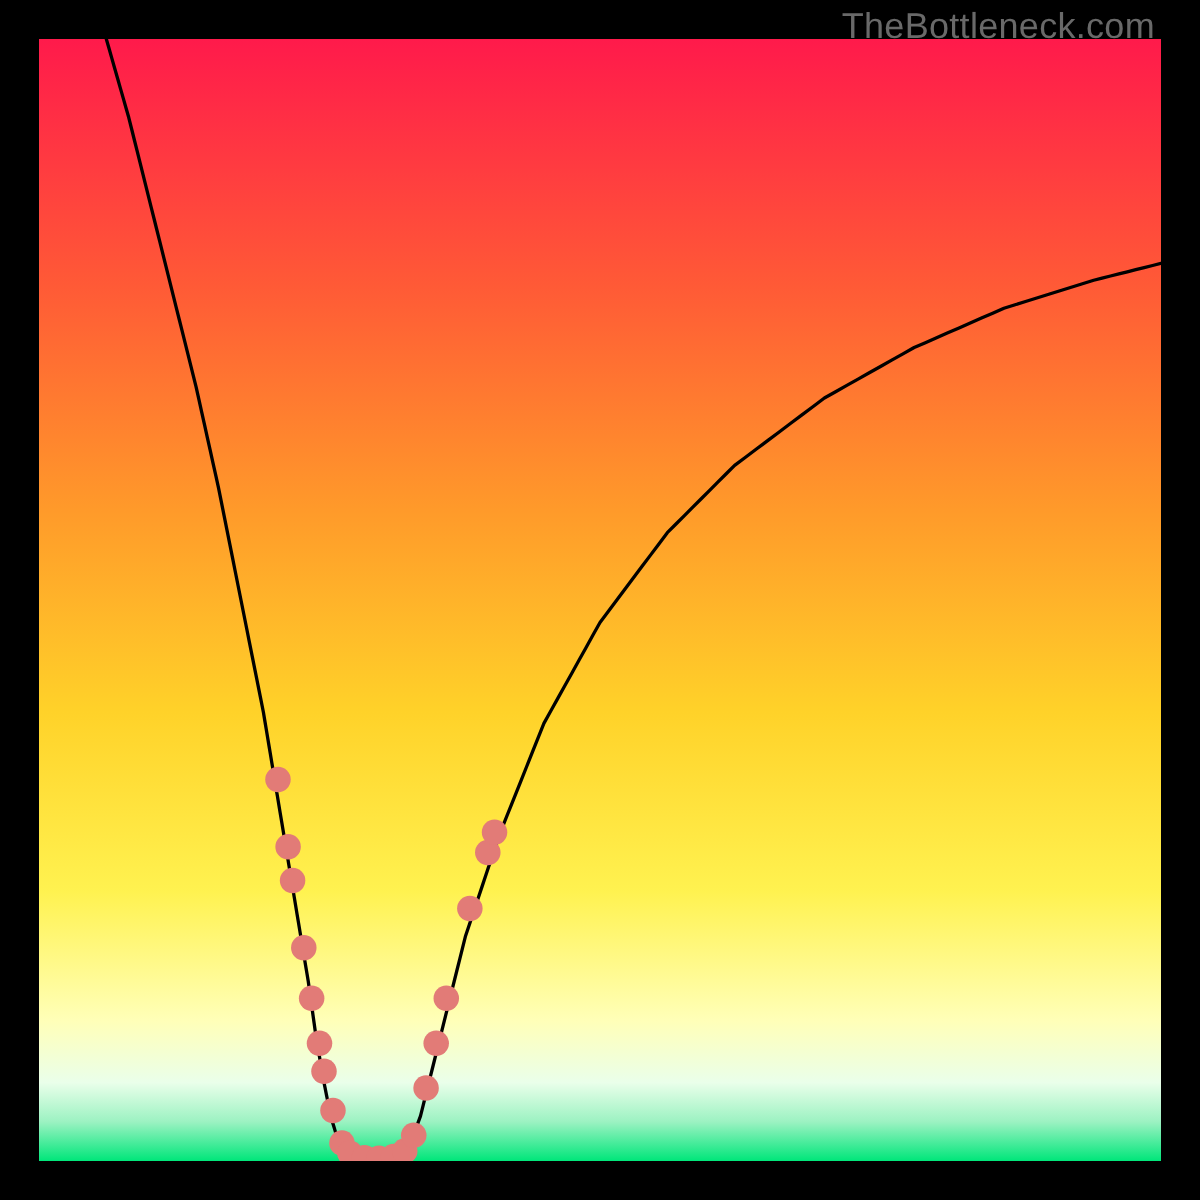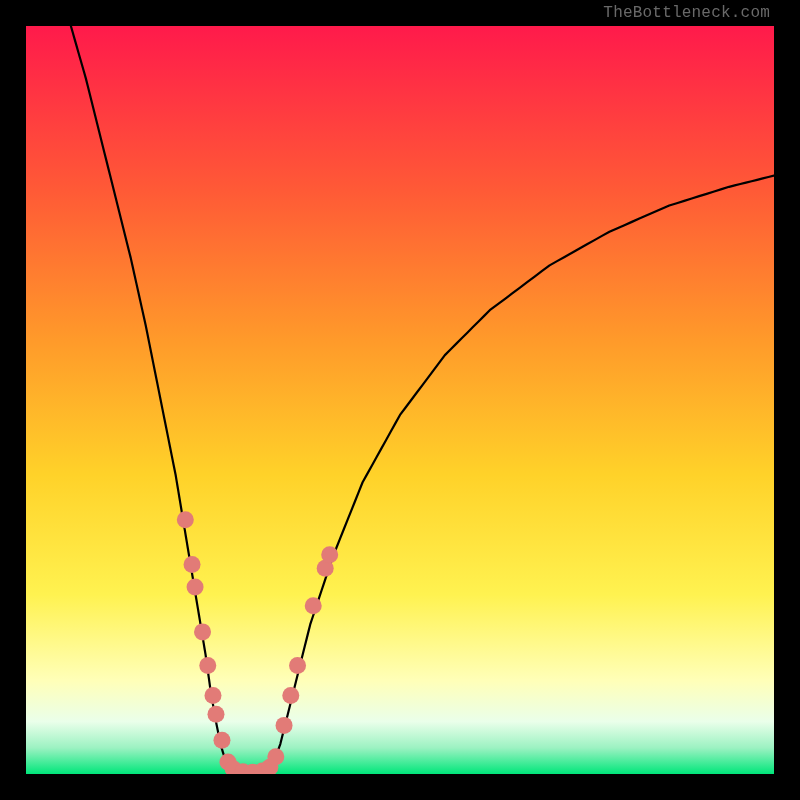--- a/index.html
+++ b/index.html
@@ -22,22 +22,22 @@
     position: absolute;
     left: 0;
     top: 0;
     width: 748px;
     height: 748px;
   }
   .watermark {
     position: absolute;
     top: 4px;
     right: 30px;
-    font-family: Liberation Mono, monospace;
-    font-size: 16px;
+    font-family: Liberation Sans, sans-serif;
+    font-size: 24px;
     font-weight: 400;
     color: #696969;
     letter-spacing: 0.2px;
   }
   svg { display: block; }
 </style>
 </head>
 <body>
 
 <div class="watermark">TheBottleneck.com</div>

